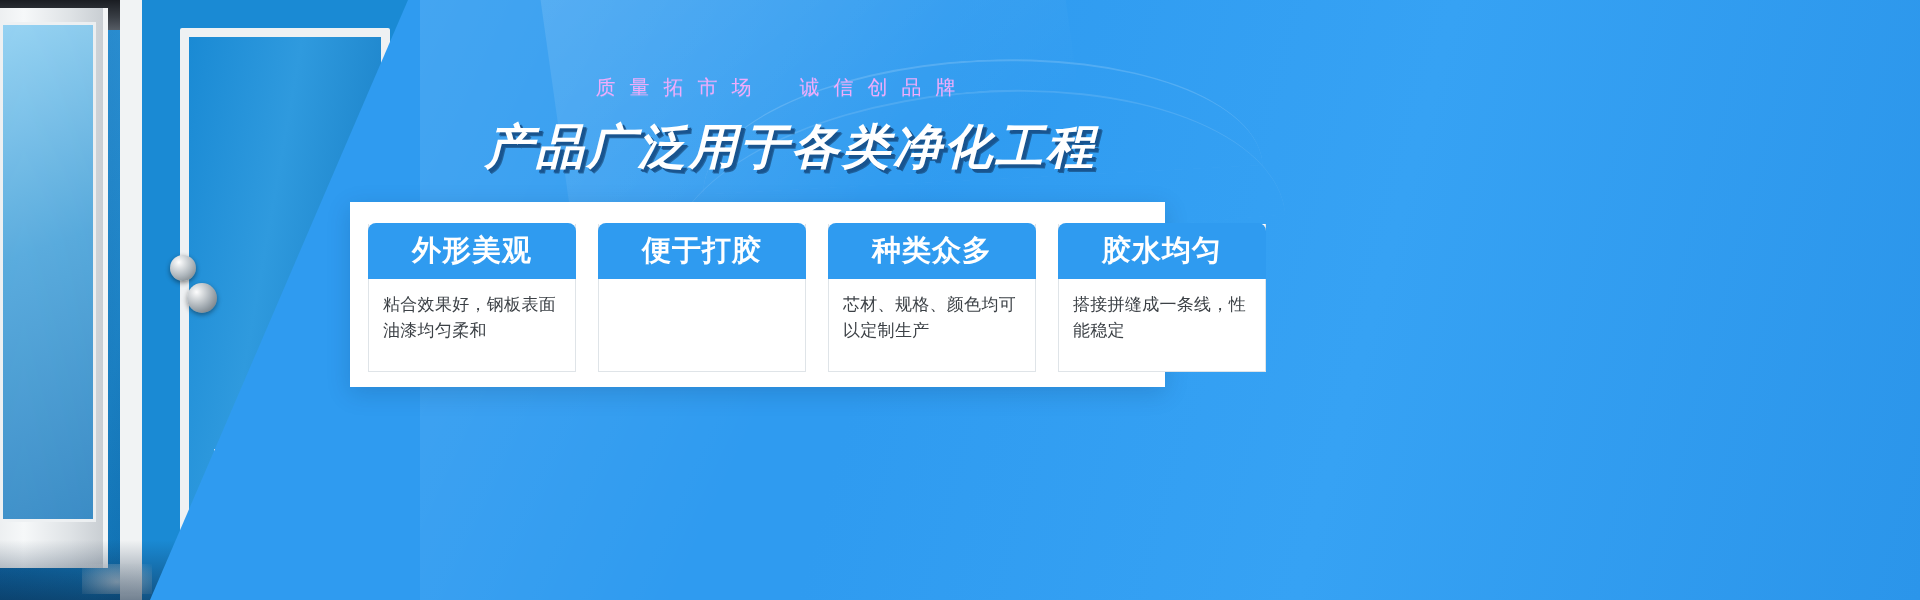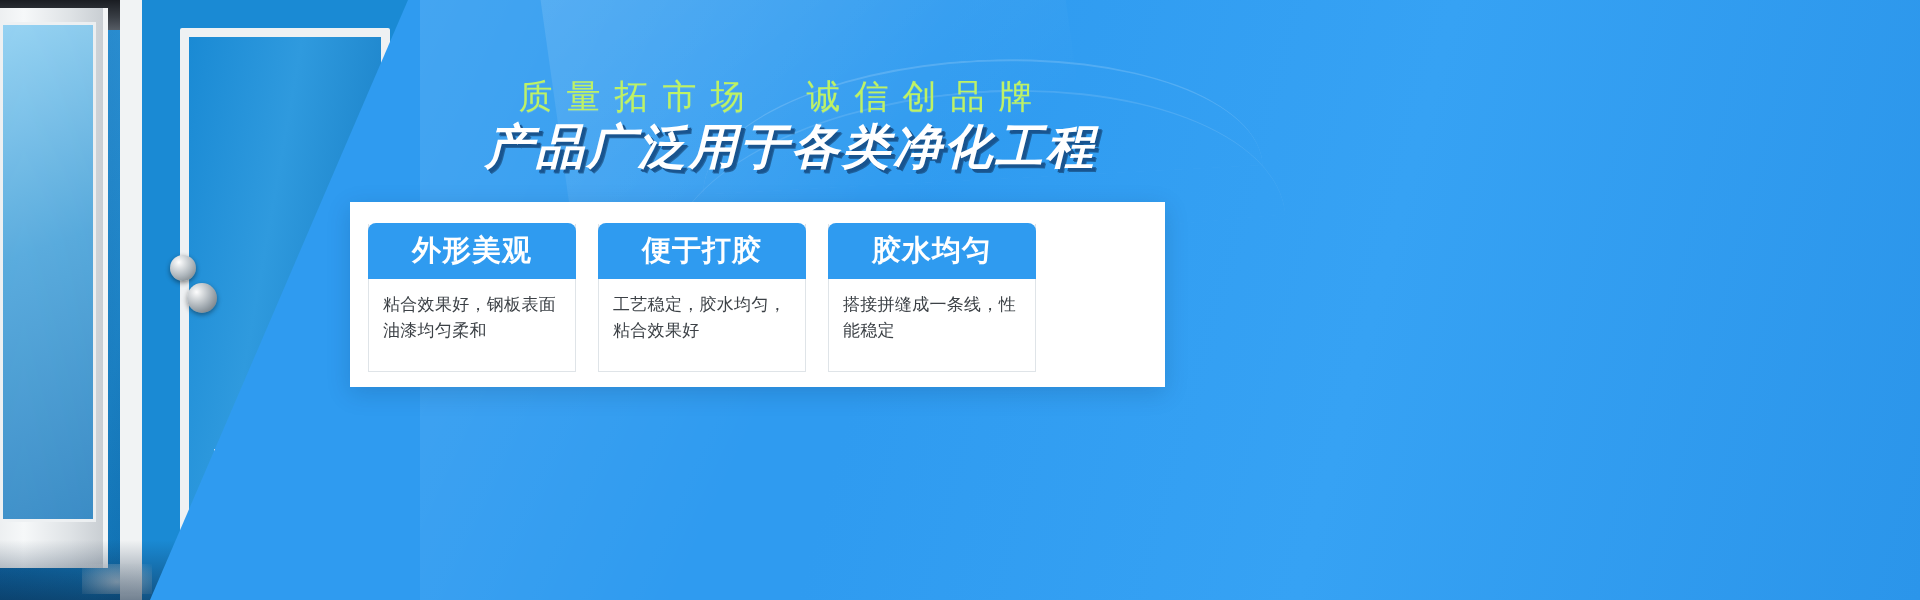--- a/index.html
+++ b/index.html
@@ -205,23 +205,23 @@
   }
 
   
   .headline-wrap{
     position:absolute; left:0; top:0; width:1920px; height:600px;
     pointer-events:none;
   }
   .subtitle{
     position:absolute; left:0; top:74px; width:1565px;
     text-align:center;
-    font-size:34px;
+    font-size:20px;
     letter-spacing:14px;
-    color:#bef264;
+    color:#f0abfc;
     font-weight:400;
     text-shadow:0 1px 0 rgba(255,255,255,.12);
   }
   .headline{
     position:absolute; left:0; top:118px; width:1565px;
     text-align:center;
     font-size:48px;
     line-height:58px;
     letter-spacing:3px;
     font-weight:bold;
@@ -333,23 +333,26 @@
   <div class="cards-panel">
     <div class="cards-row">
 
       <div class="card">
         <div class="card-head">外形美观</div>
         <div class="card-body">粘合效果好，钢板表面油漆均匀柔和</div>
       </div>
 
       <div class="card">
         <div class="card-head">便于打胶</div>
-        <div class="card-body">工艺稳定，胶水均匀，粘合效果好</div>
-      </div>
-
+      </div>
+
+      <div class="card">
+        <div class="card-head">种类众多</div>
+        <div class="card-body">芯材、规格、颜色均可以定制生产</div>
+      </div>
 
       <div class="card">
         <div class="card-head">胶水均匀</div>
         <div class="card-body">搭接拼缝成一条线，性能稳定</div>
       </div>
 
     </div>
   </div>
 
 </div>

